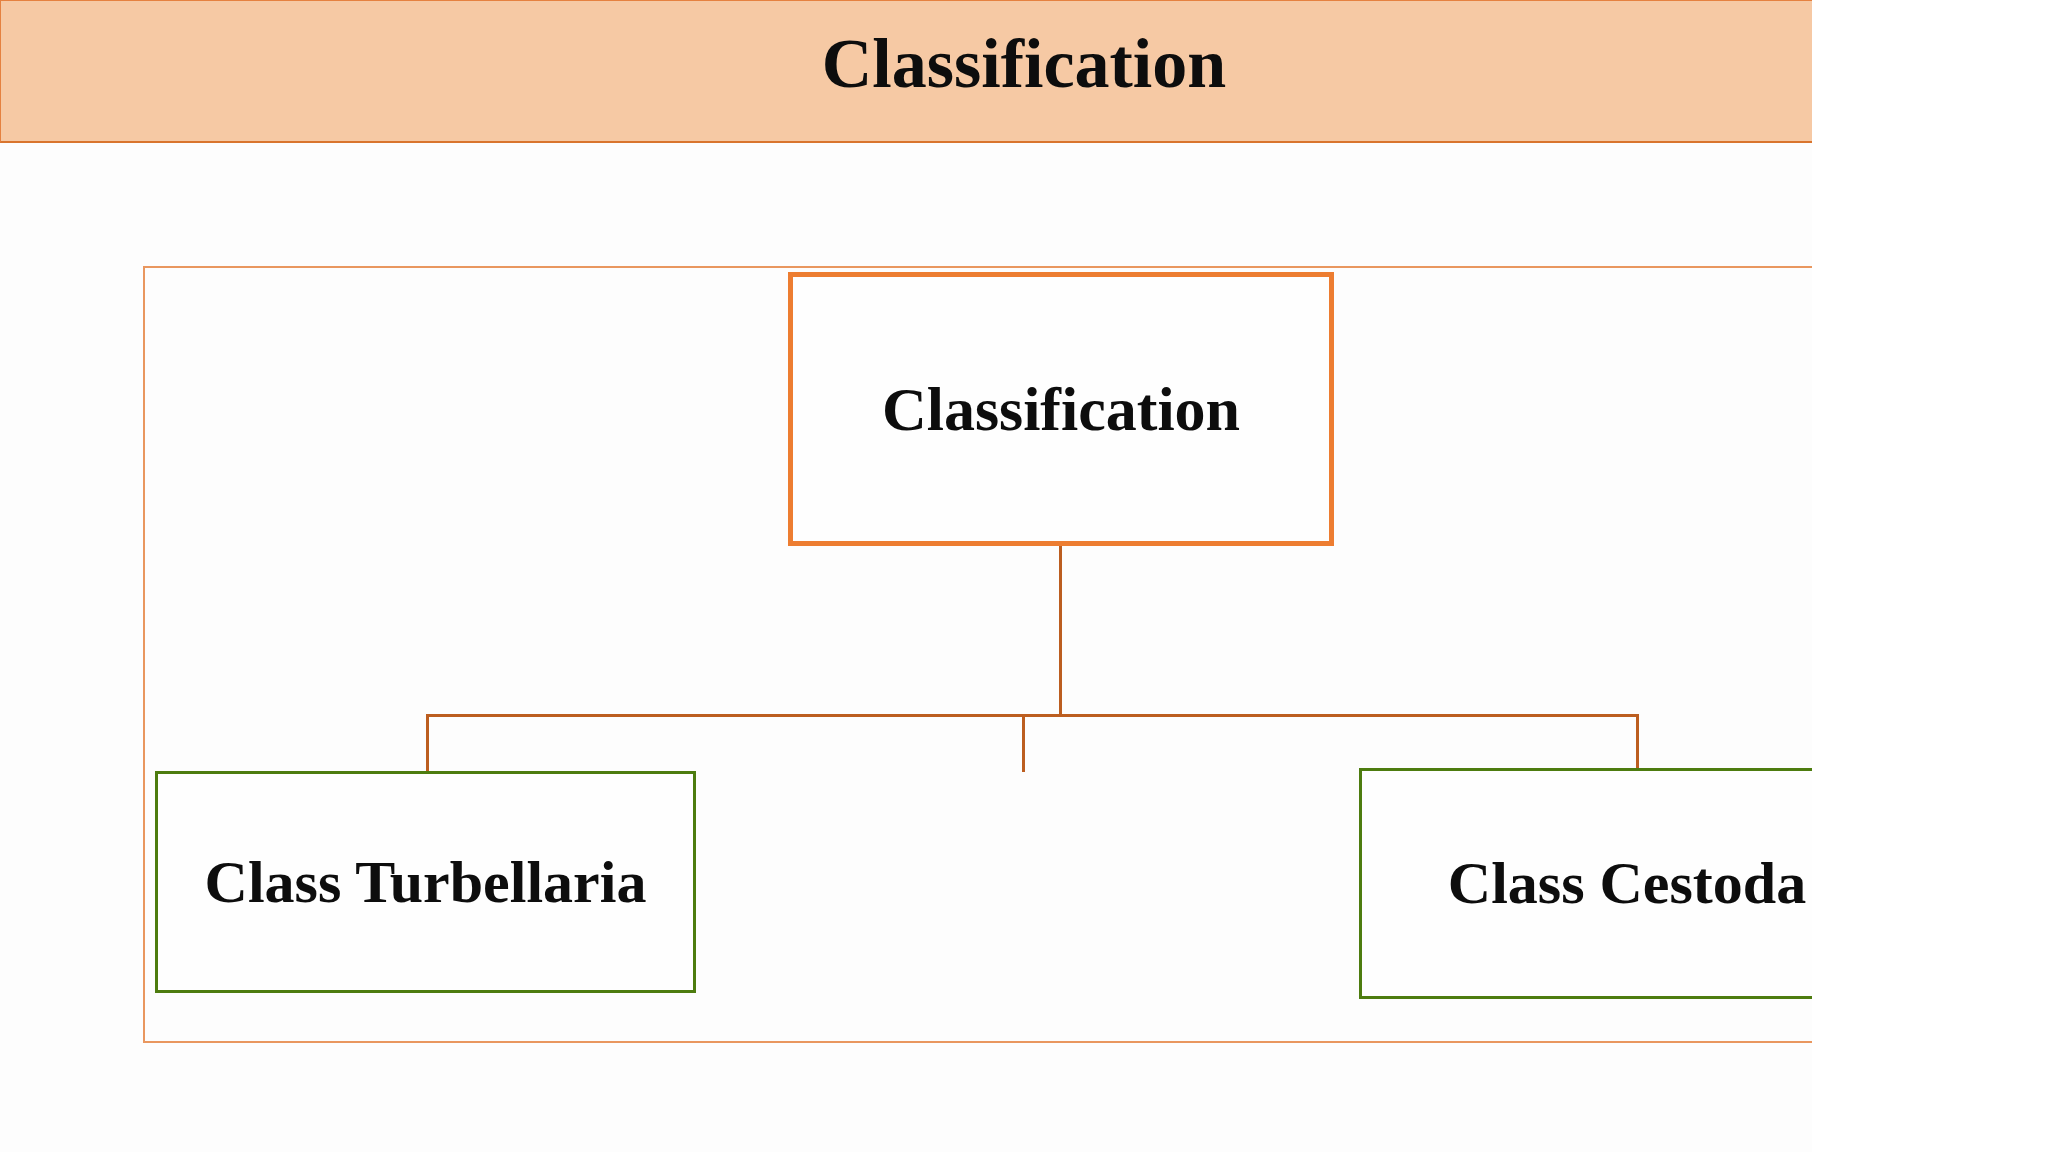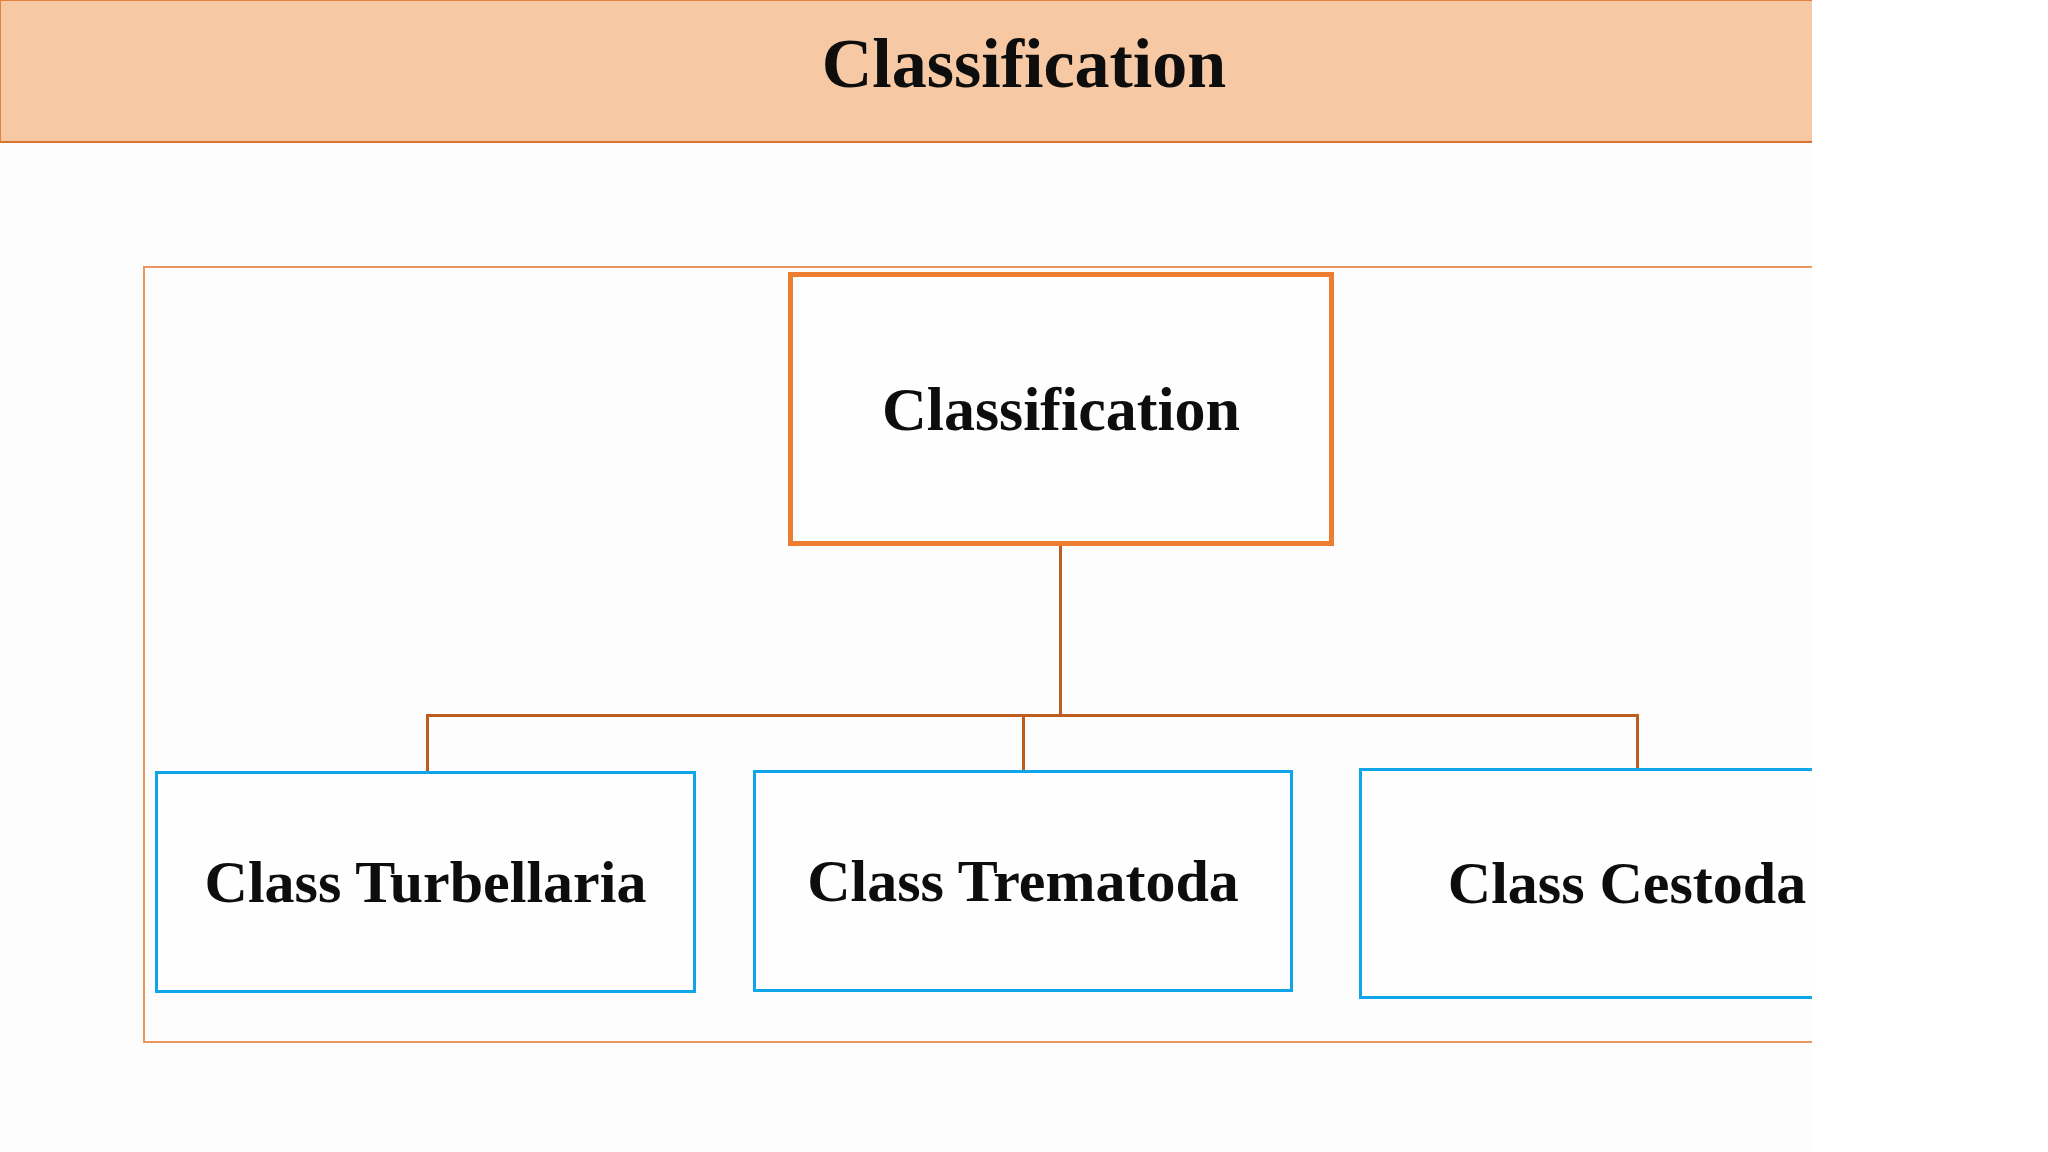--- a/index.html
+++ b/index.html
@@ -59,21 +59,21 @@
   .root-box .node-label {
     font-size: 62px;
     font-weight: bold;
     color: #0d0d0d;
     white-space: nowrap;
   }
 
   
   .child-box {
     position: absolute;
-    border: 3px solid #0ea5e9;
+    border: 3px solid #4d7c0f;
     box-sizing: border-box;
     background: #fefefe;
     display: flex;
     align-items: center;
     justify-content: center;
   }
   .child-box .node-label {
     font-size: 60px;
     font-weight: bold;
     color: #0d0d0d;
@@ -121,23 +121,20 @@
   <div class="connector conn-drop-right"></div>
 
   <div class="root-box">
     <span class="node-label">Classification</span>
   </div>
 
   <div class="child-box turbellaria">
     <span class="node-label">Class Turbellaria</span>
   </div>
 
-  <div class="child-box trematoda">
-    <span class="node-label">Class Trematoda</span>
-  </div>
 
   <div class="child-box cestoda">
     <span class="node-label">Class Cestoda</span>
   </div>
 
   <div class="page-number">6</div>
 
 </div>
 
 </body></html>

